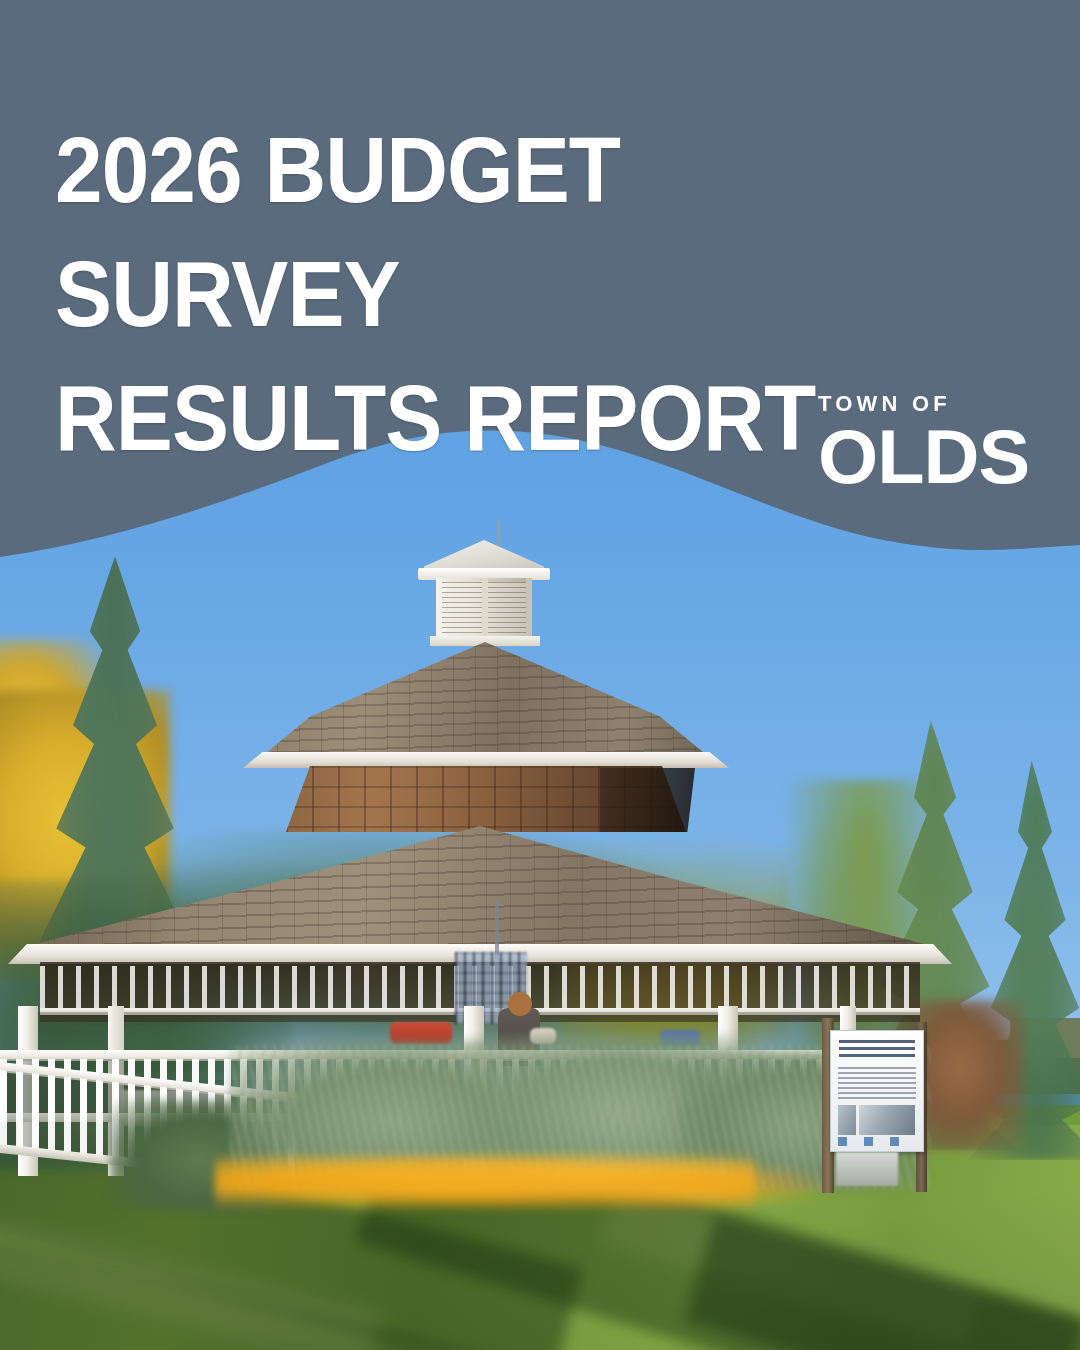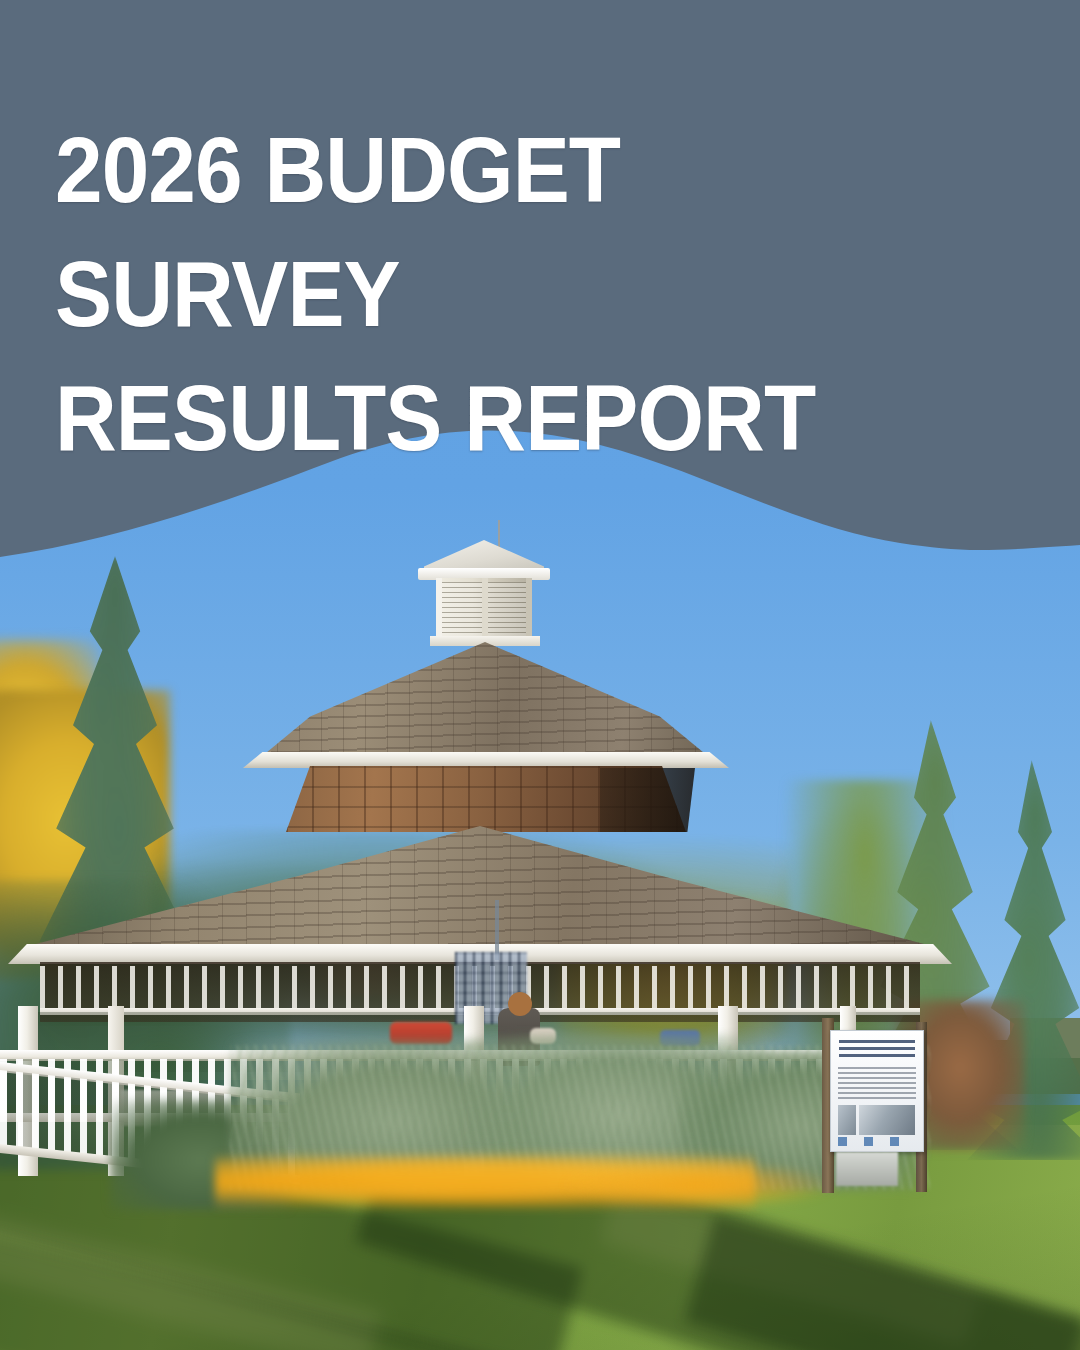--- a/index.html
+++ b/index.html
@@ -641,15 +641,19 @@
                C800,528 700,470 600,445
                C500,420 420,428 330,462
                C230,500 120,540 0,557 Z" fill="#5a6b7d"></path>
     </svg>
   </div>
 
   <div class="header-content">
     <div class="title">2026 BUDGET SURVEY
 RESULTS REPORT</div>
 
+    <div class="logo">
+      <div class="logo-top">TOWN OF</div>
+      <div class="logo-main">OLDS</div>
+    </div>
   </div>
 
 </div>
 
 </body></html>

